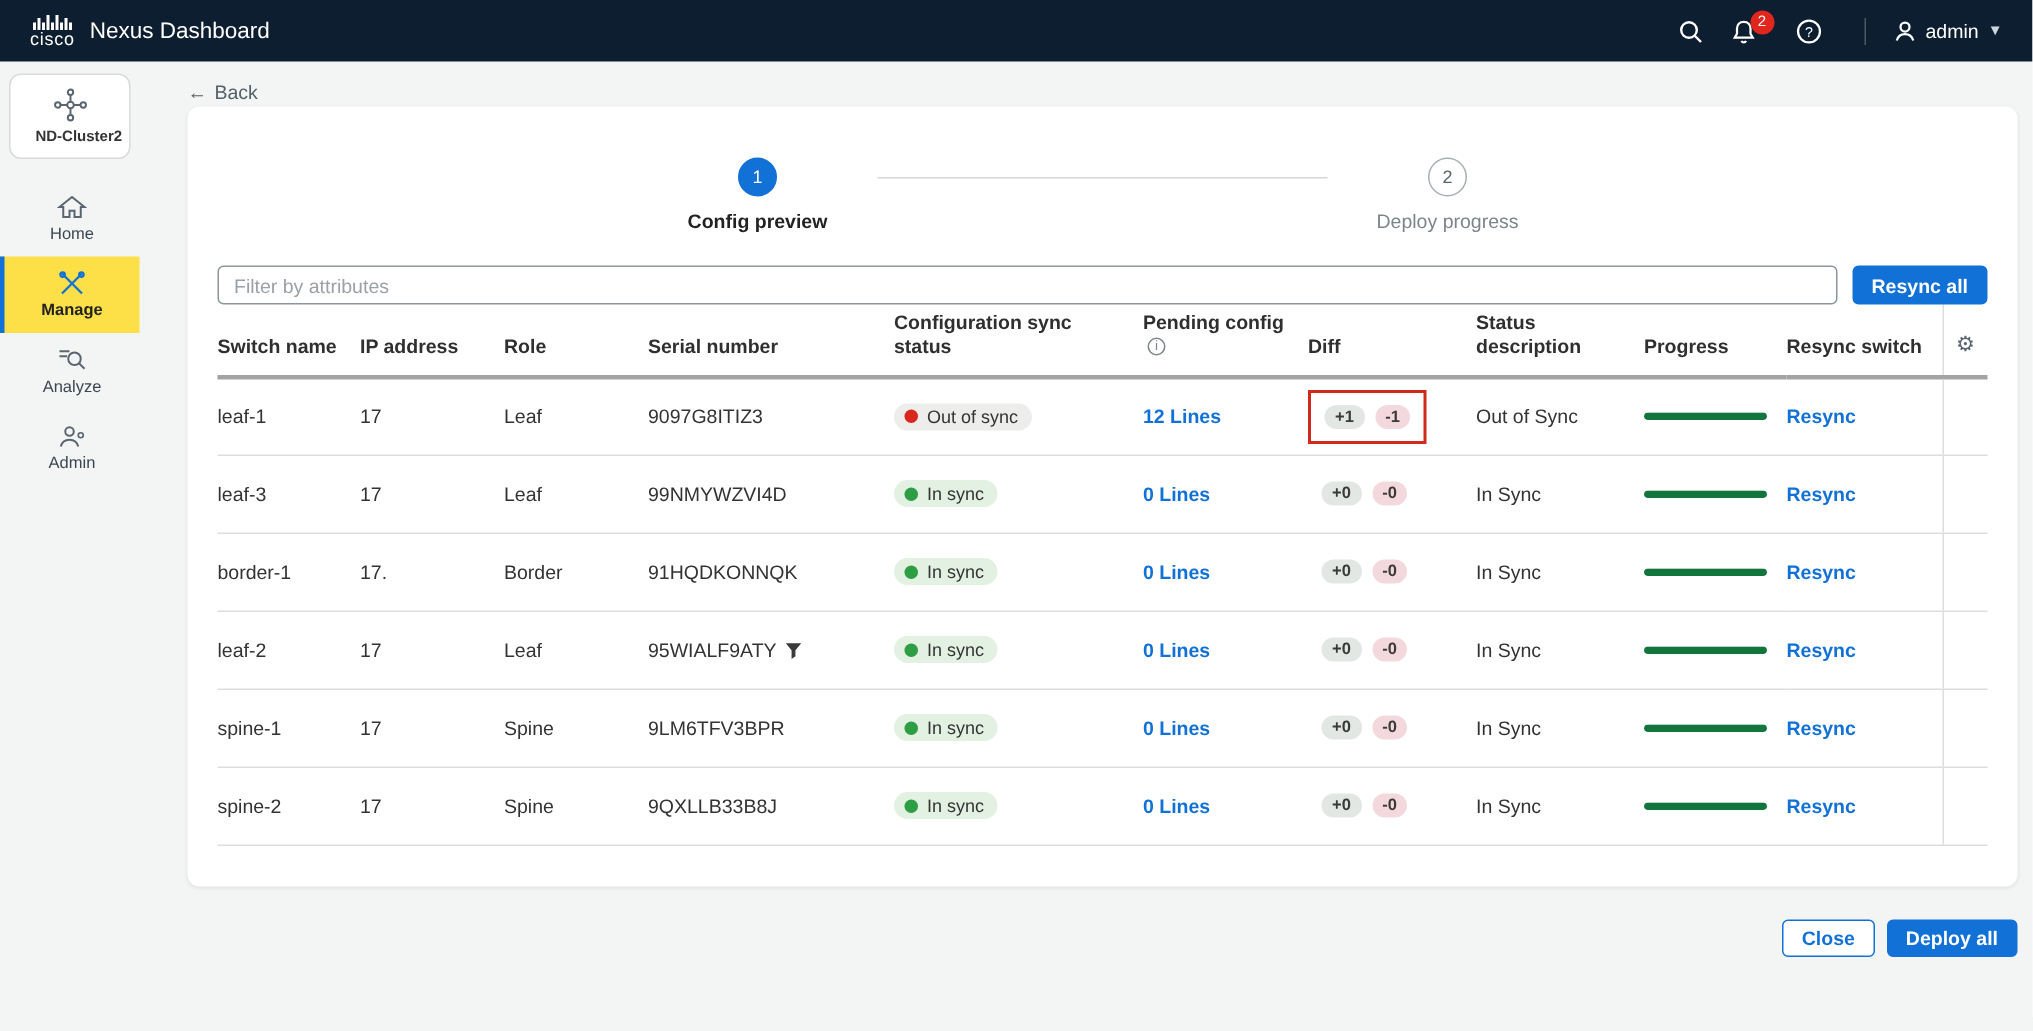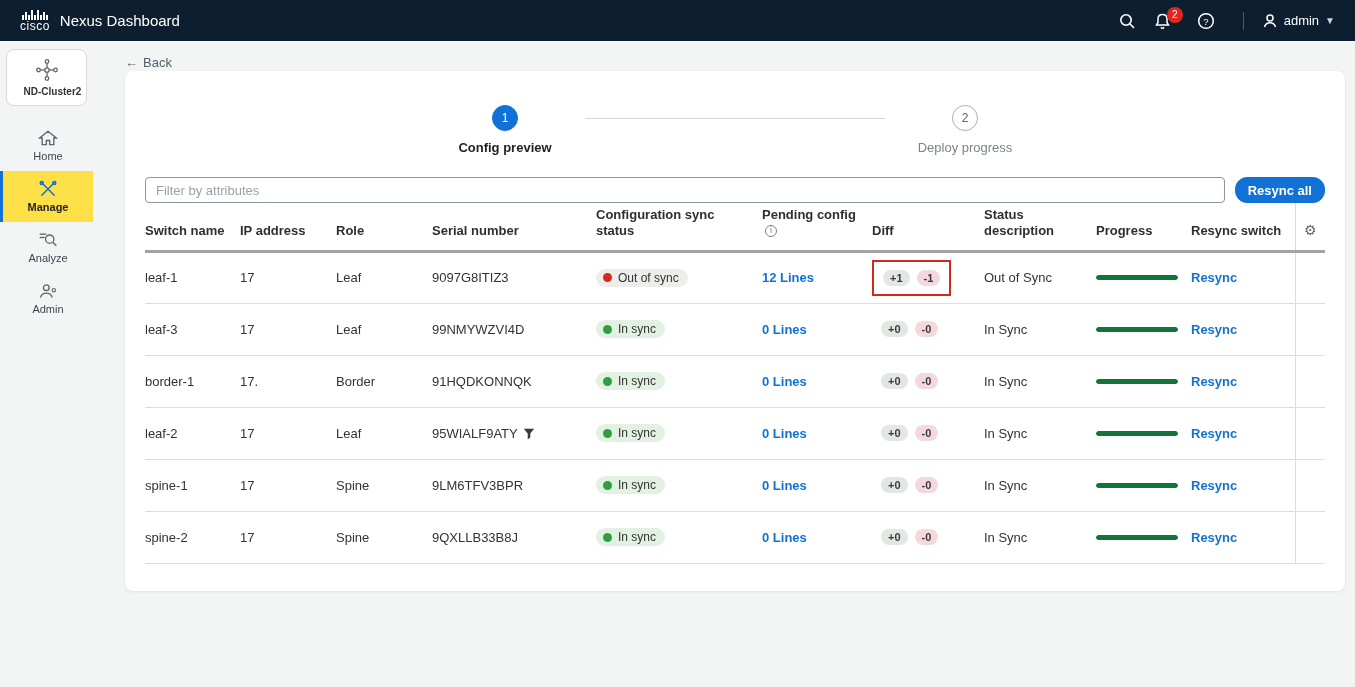--- a/index.html
+++ b/index.html
@@ -74,21 +74,21 @@
   .step-label{margin-top:9px; font-size:13px; color:#7b858c;}
   .step.active .step-label{font-weight:bold; color:#222;}
   .step-line{width:300px; height:1px; background:#d5d7d8; margin-top:13px;}
   
   .toolbar{display:flex; gap:10px; }
   .filter-input{
     flex:1; height:26px; border:1px solid #8b959c; border-radius:4px;
     padding:0 10px; font-size:13px; font-family:"Liberation Sans", sans-serif; color:#333;
   }
   .filter-input::placeholder{color:#9aa2a8;}
-  .btn{font-family:"Liberation Sans", sans-serif; font-size:13px; border-radius:12px; cursor:pointer;}
+  .btn{font-family:"Liberation Sans", sans-serif; font-size:13px; border-radius:4px; cursor:pointer;}
   .btn-primary{background:var(--accent); border:1px solid var(--accent); color:#fff; padding:4px 12px; font-weight:bold;}
   .btn-outline{background:#fff; border:1px solid var(--accent); color:var(--accent); padding:4px 12px; font-weight:bold;}
   
   table{border-collapse:collapse; width:1180px; table-layout:fixed; font-size:13px;}
   th{
     text-align:left; font-weight:bold; color:#2f2f2f; padding:4px 8px 10px 0;
     border-bottom:3px solid #a3a3a3; vertical-align:bottom; line-height:1.25;
   }
   td{padding:0 8px 0 0; height:52px; border-bottom:1px solid #dcdede; vertical-align:middle;}
   .col-gear{border-left:1px solid #dcdede;}
@@ -487,14 +487,18 @@
     <td>
       <a class="link">Resync</a>
     </td>
     <td class="col-gear"></td>
   </tr>
           </tbody>
       </table>
     </div>
 
     
+    <div class="footer-actions">
+      <button class="btn btn-outline">Close</button>
+      <button class="btn btn-primary">Deploy all</button>
+    </div>
   </div>
 </div>
 
 </body></html>

